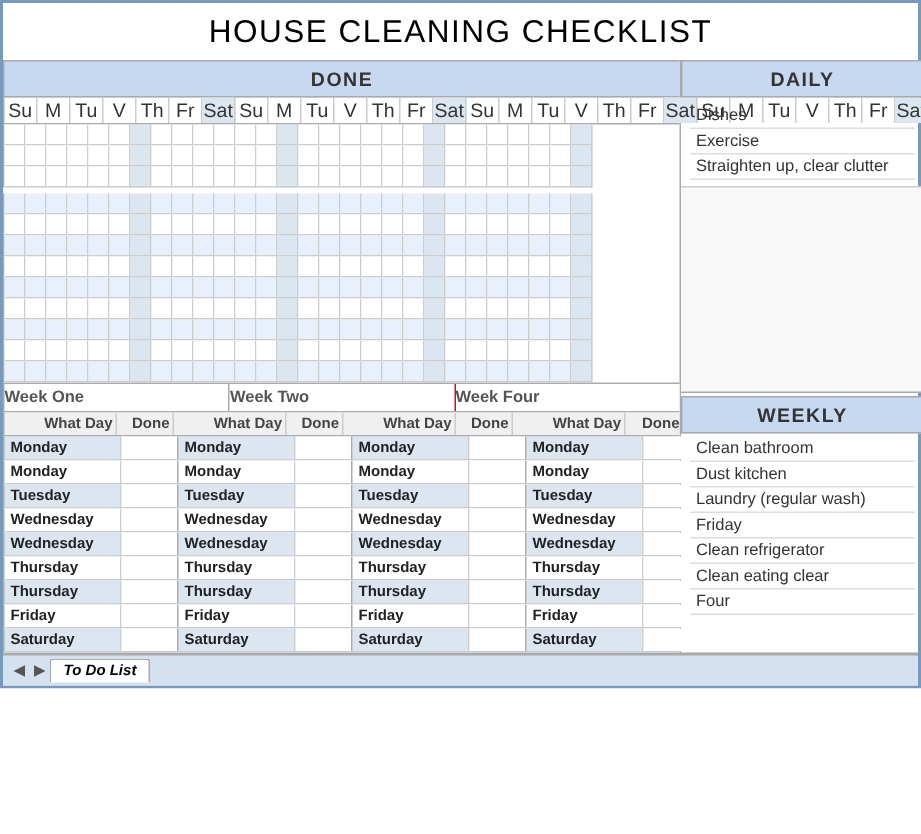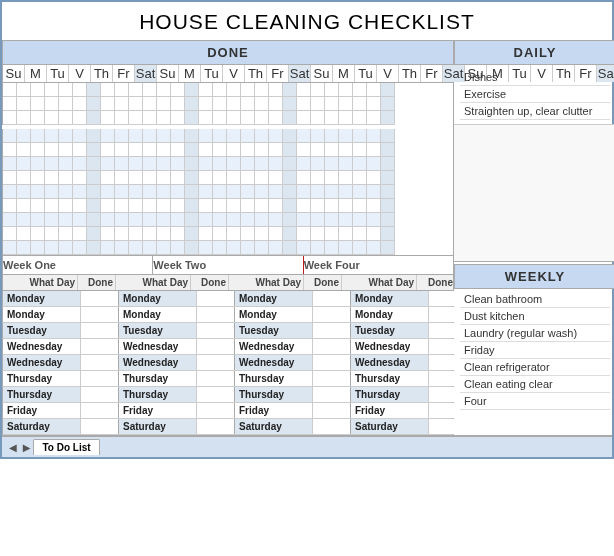--- a/index.html
+++ b/index.html
@@ -223,20 +223,21 @@
 
     .tab-item {
       background: #dce6f1;
       border: 1px solid #aaa;
       border-bottom: none;
       padding: 2px 8px;
       font-size: 10px;
       margin-right: 16px;
       cursor: pointer;
       border-radius: 2px 2px 0 0;
+      font-style: italic;
     }
 
     .tab-item.active {
       background: #fff;
       font-weight: bold;
     }
 
     .outer-border {
       border: 2px solid #7799bb;
     }

